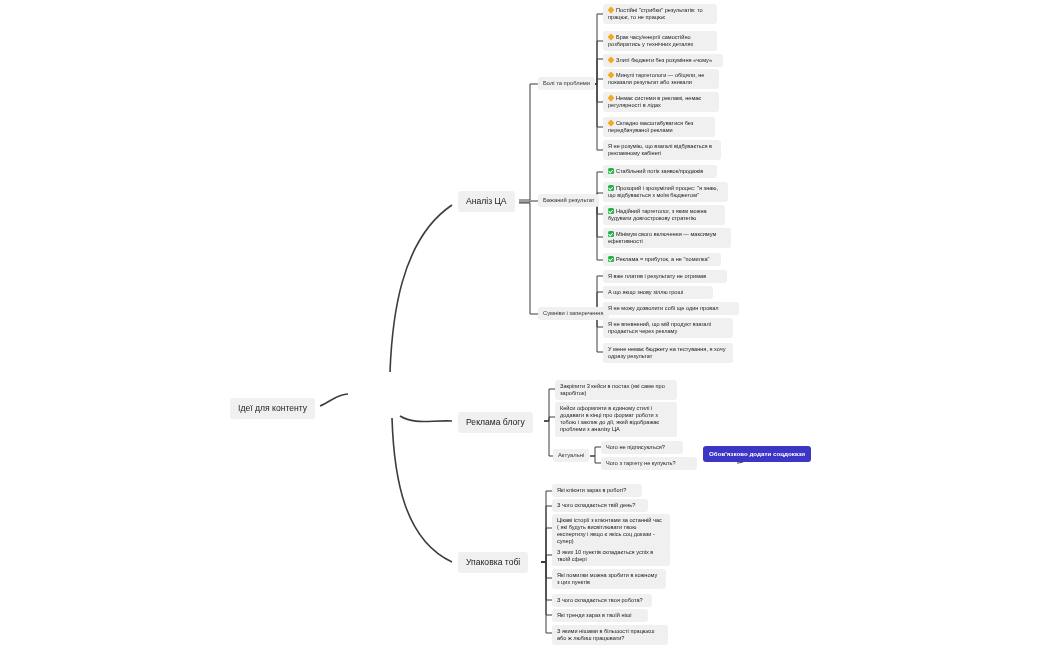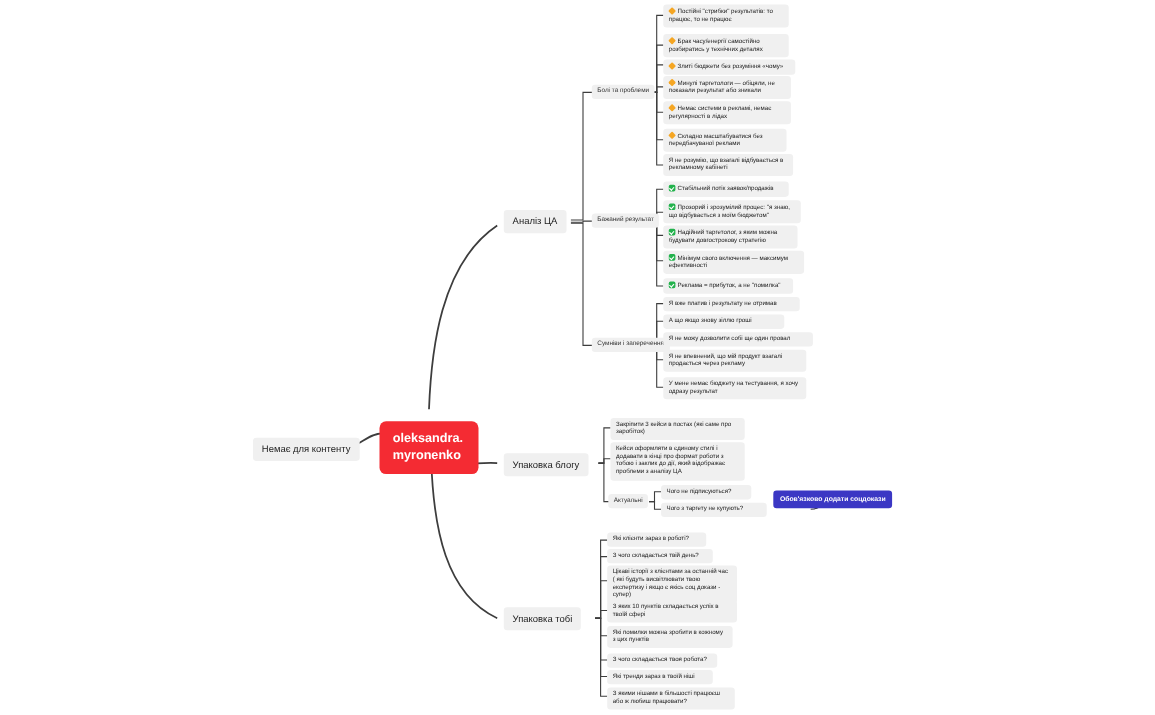--- a/index.html
+++ b/index.html
@@ -134,27 +134,23 @@
     <path d="M541,562 L546,562 L546,491 L552,491"></path>
     <path d="M541,562 L546,562 L546,506 L552,506"></path>
     <path d="M541,562 L546,562 L546,528 L552,528"></path>
     <path d="M541,562 L546,562 L546,555 L552,555"></path>
     <path d="M541,562 L546,562 L546,578 L552,578"></path>
     <path d="M541,562 L546,562 L546,600 L552,600"></path>
     <path d="M541,562 L546,562 L546,615 L552,615"></path>
     <path d="M541,562 L546,562 L546,633 L552,633"></path>
   </svg>
 
-  <div class="node root" style="left:345px;top:383px;width:90px;">
-    <span style="white-space:pre-line;">oleksandra.
-myronenko</span>
-  </div>
 
   <div class="node big" style="left:230px;top:398px;">
-    <span>Немає для контенту</span>
+    <span>Ідеї для контенту</span>
   </div>
 
   <div class="node big" style="left:458px;top:191px;">
     <span>Аналіз ЦА</span>
   </div>
 
   <div class="node branch2" style="left:538px;top:77px;">
     <span>Болі та проблеми</span>
   </div>
   <div class="node branch2" style="left:538px;top:194px;">
@@ -212,21 +208,21 @@
     <span>Я не можу дозволити собі ще один провал</span>
   </div>
   <div class="node leaf" style="left:603px;top:318px;width:130px;">
     <span>Я не впевнений, що мій продукт взагалі продається через рекламу</span>
   </div>
   <div class="node leaf" style="left:603px;top:343px;width:130px;">
     <span>У мене немає бюджету на тестування, я хочу одразу результат</span>
   </div>
 
   <div class="node big" style="left:458px;top:412px;">
-    <span>Упаковка блогу</span>
+    <span>Реклама блогу</span>
   </div>
 
   <div class="node leaf" style="left:555px;top:380px;width:122px;">
     <span>Закріпити 3 кейси в постах (які саме про заробіток)</span>
   </div>
   <div class="node leaf" style="left:555px;top:402px;width:122px;">
     <span>Кейси оформляти в єдиному стилі і додавати в кінці про формат роботи з тобою і заклик до дії, який відображає проблеми з аналізу ЦА</span>
   </div>
 
   <div class="node branch2" style="left:553px;top:449px;">

